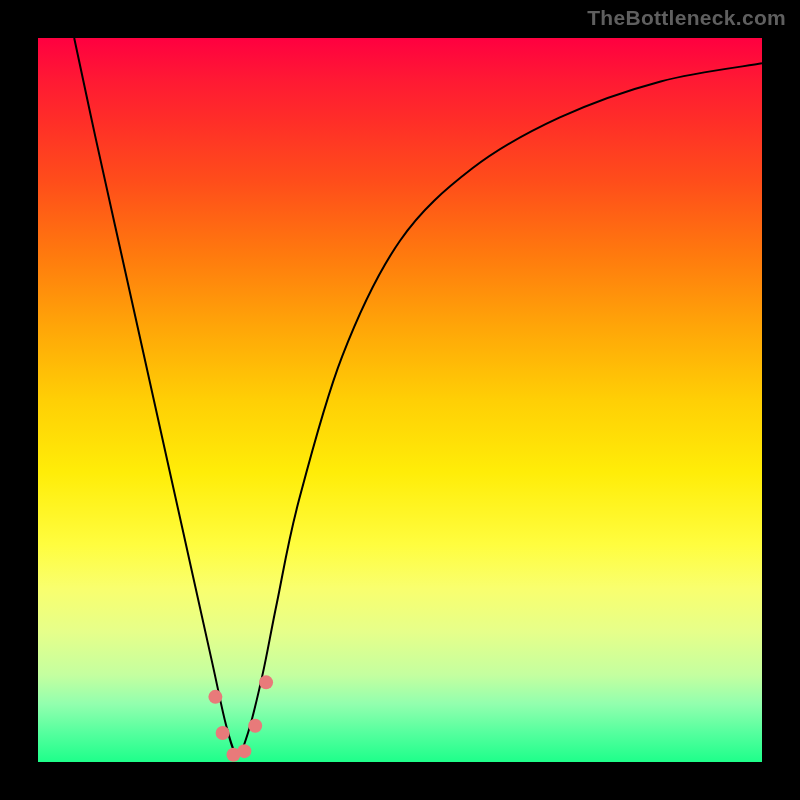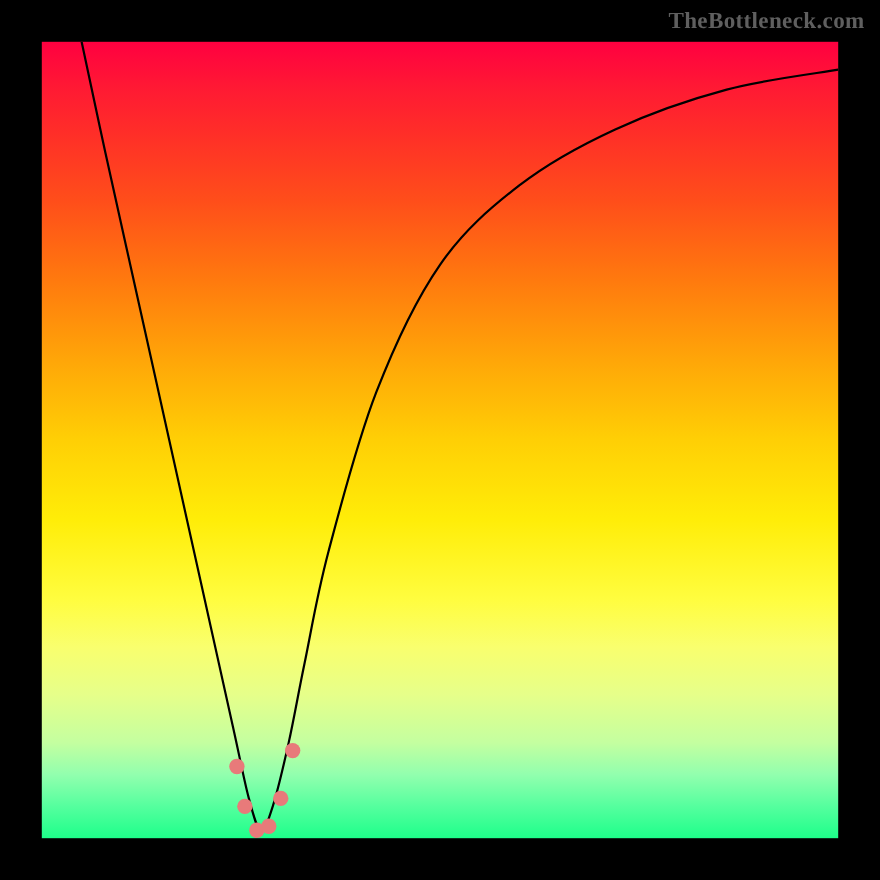--- a/index.html
+++ b/index.html
@@ -11,21 +11,20 @@
     overflow: hidden;
     font-family: Arial, Helvetica, sans-serif;
   }
   .frame {
     position: absolute;
     left: 0;
     top: 0;
     width: 800px;
     height: 632px;
     background: #000000;
-    font-family: Liberation Serif, serif;
   }
   .plot-area {
     position: absolute;
     left: 38px;
     top: 38px;
     width: 724px;
     height: 724px;
     
     background: linear-gradient(to bottom,
       #ff0040 0%,

